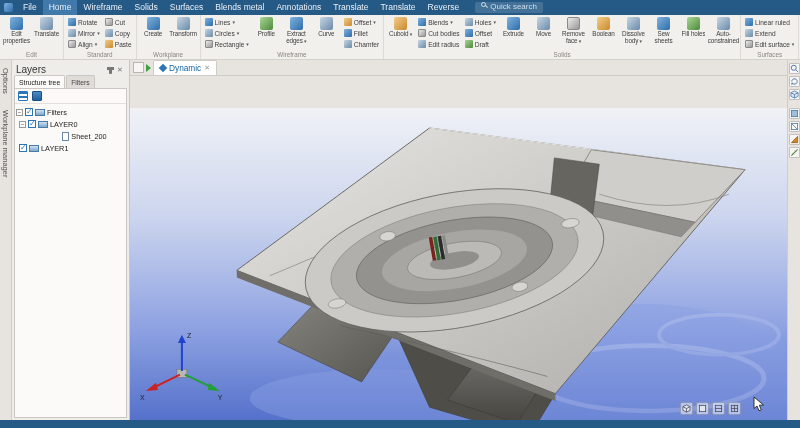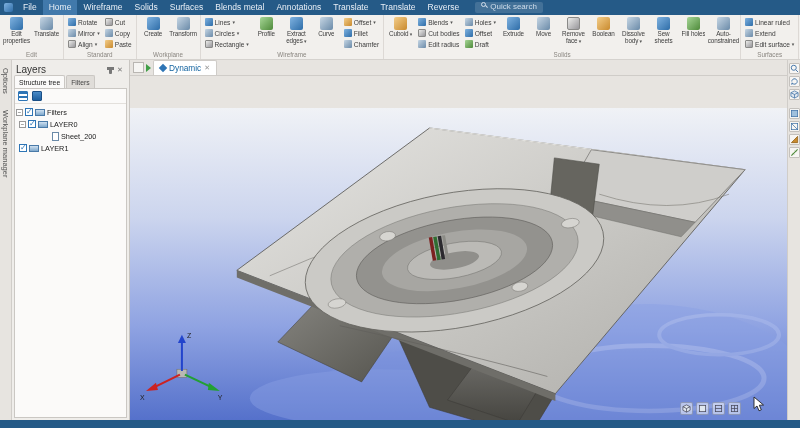--- a/index.html
+++ b/index.html
@@ -51,21 +51,21 @@
   .lptabs { display:flex; padding:0 2px; gap:1px; }
   .lptab { padding:0 4px; height:13px; line-height:13px; font-size:6.8px; color:#444; background:#e0ddd9; border:1px solid #cac7c3; border-bottom:none; border-radius:2px 2px 0 0; cursor:default; }
   .lptab.active { background:#fbfaf9; color:#222; }
   .lpbody { flex:1; margin:0 2px 2px; background:#fbfaf9; border:1px solid #cac7c3; display:flex; flex-direction:column; }
   .lptools { height:15px; display:flex; align-items:center; gap:4px; padding:0 3px; border-bottom:1px solid #e3e0dc; }
   .tool { width:10px; height:10px; border-radius:1px; }
   .tlayers { background:repeating-linear-gradient(180deg,#2e75b6 0 2px,#fff 2px 4px); border:1px solid #2e75b6; }
   .tsave { background:linear-gradient(180deg,#4a8ac6,#1f5f9e); border:1px solid #1a4f86; }
   .lptree { flex:1; padding:2px 1px; font-size:7.3px; color:#222; }
   .trow { display:flex; align-items:center; gap:2px; height:12px; white-space:nowrap; }
-  .ind1 { padding-left:3px; } .ind2 { padding-left:36px; }
+  .ind1 { padding-left:3px; } .ind2 { padding-left:28px;justify-content:center; }
   .exp { width:7px; height:7px; border:1px solid #999; background:#fff; color:#333; font-size:6px; line-height:5px; text-align:center; flex:none; }
   .exp::after { content:"−"; }
   .cb { width:8px; height:8px; border:1px solid #2e75b6; background:#fff; position:relative; flex:none; }
   .cb::after { content:"✓"; position:absolute; left:0; top:-2px; color:#2e75b6; font-size:8px; }
   .fold { width:10px; height:7px; background:linear-gradient(#cfe0f0,#7fa8cc); border:1px solid #4a7aa8; flex:none; }
   .page { width:7px; height:9px; background:#fff; border:1px solid #6a8aa8; flex:none; }
 
   .center { flex:1; display:flex; flex-direction:column; min-width:0;gap:32px; }
   .docbar { height:16px; background:#e7e4e0; border-bottom:1px solid #cfccc8; display:flex; align-items:flex-end; gap:2px; padding-left:3px; }
   .dwin { width:11px; height:11px; margin-bottom:2px; background:#f6f5f3; border:1px solid #b9b6b2; }

